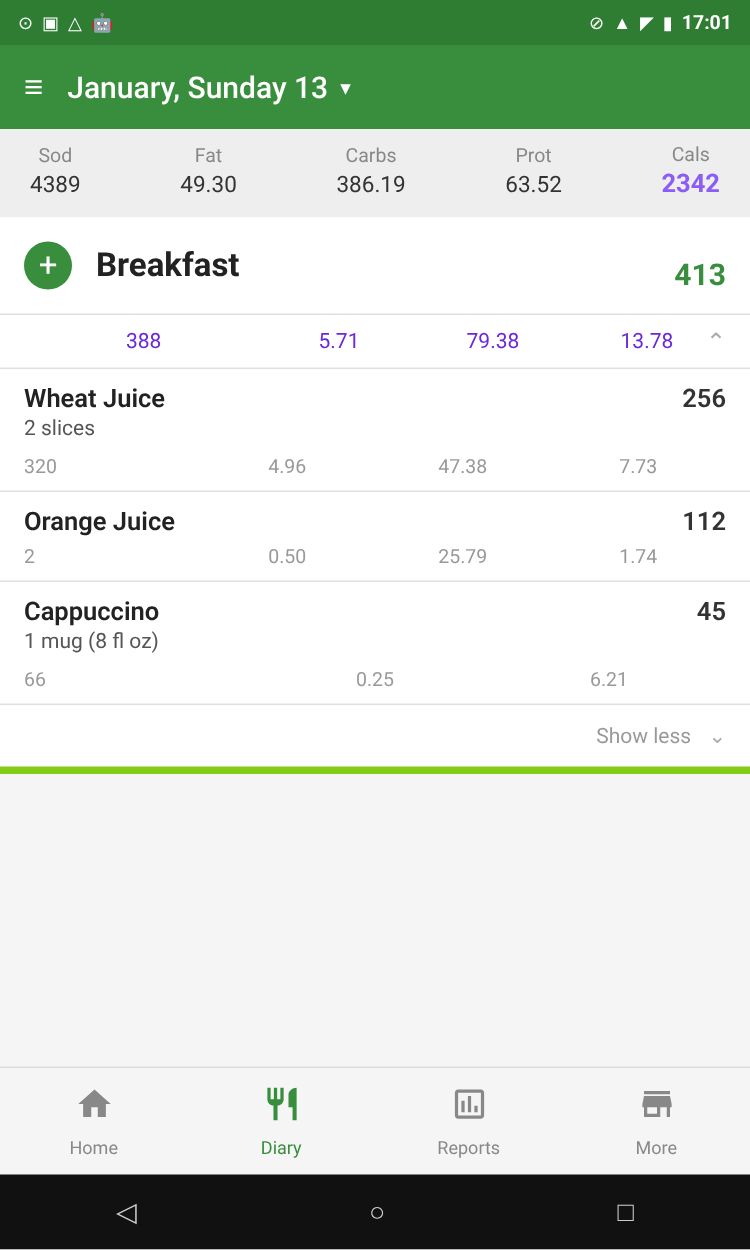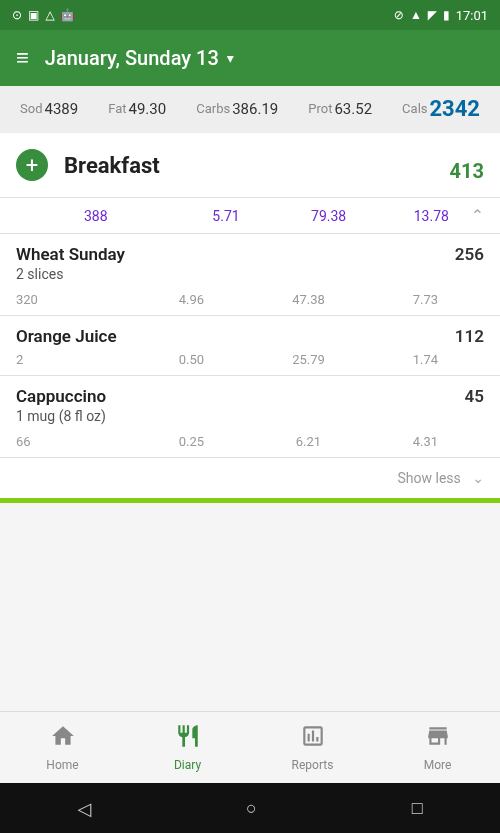--- a/index.html
+++ b/index.html
@@ -31,21 +31,21 @@
       align-items: center;
       gap: 6px;
     }
     .status-icon {
       color: white;
       font-size: 12px;
     }
     .status-time {
       color: white;
       font-size: 13px;
-      font-weight: normal;
+      font-weight: bold;
     }
 
     
     .nav-bar {
       background: #388e3c;
       height: 56px;
       display: flex;
       align-items: center;
       padding: 0 16px;
       gap: 16px;
@@ -77,36 +77,36 @@
     
     .summary-header {
       background: #eeeeee;
       padding: 10px 20px 12px;
       display: flex;
       justify-content: space-between;
       align-items: center;
     }
     .summary-col {
       display: flex;
-      flex-direction: row;
+      flex-direction: column;
       align-items: center;
       gap: 2px;
     }
     .summary-label {
       color: #888;
       font-size: 13px;
     }
     .summary-value {
       color: #333;
       font-size: 15px;
     }
     .summary-value.highlight {
-      color: #0369a1;
+      color: #8b5cf6;
       font-weight: bold;
-      font-size: 22px;
+      font-size: 17px;
     }
 
     
     .meal-header {
       display: flex;
       align-items: center;
       padding: 14px 16px;
       border-bottom: 1px solid #e0e0e0;
       background: white;
     }
@@ -332,21 +332,21 @@
   <div class="nutrition-row">
     <span class="nut-val">388</span>
     <span class="nut-val">5.71</span>
     <span class="nut-val">79.38</span>
     <span class="nut-val">13.78</span>
     <span class="collapse-icon">⌃</span>
   </div>
 
   <div class="food-item">
     <div class="food-item-header">
-      <span class="food-name">Wheat Sunday</span>
+      <span class="food-name">Wheat Juice</span>
       <span class="food-cals">256</span>
     </div>
     <div class="food-serving">2 slices</div>
     <div class="food-nutrition">
       <span class="food-nut-val">320</span>
       <span class="food-nut-val">4.96</span>
       <span class="food-nut-val">47.38</span>
       <span class="food-nut-val">7.73</span>
     </div>
   </div>
@@ -367,21 +367,20 @@
   <div class="food-item">
     <div class="food-item-header">
       <span class="food-name">Cappuccino</span>
       <span class="food-cals">45</span>
     </div>
     <div class="food-serving">1 mug (8 fl oz)</div>
     <div class="food-nutrition">
       <span class="food-nut-val">66</span>
       <span class="food-nut-val">0.25</span>
       <span class="food-nut-val">6.21</span>
-      <span class="food-nut-val">4.31</span>
     </div>
   </div>
 
   <div class="show-more">
     <span>Show less</span>
     <span style="color:#aaa; margin-left:8px;">⌄</span>
   </div>
 
 </div>
 

